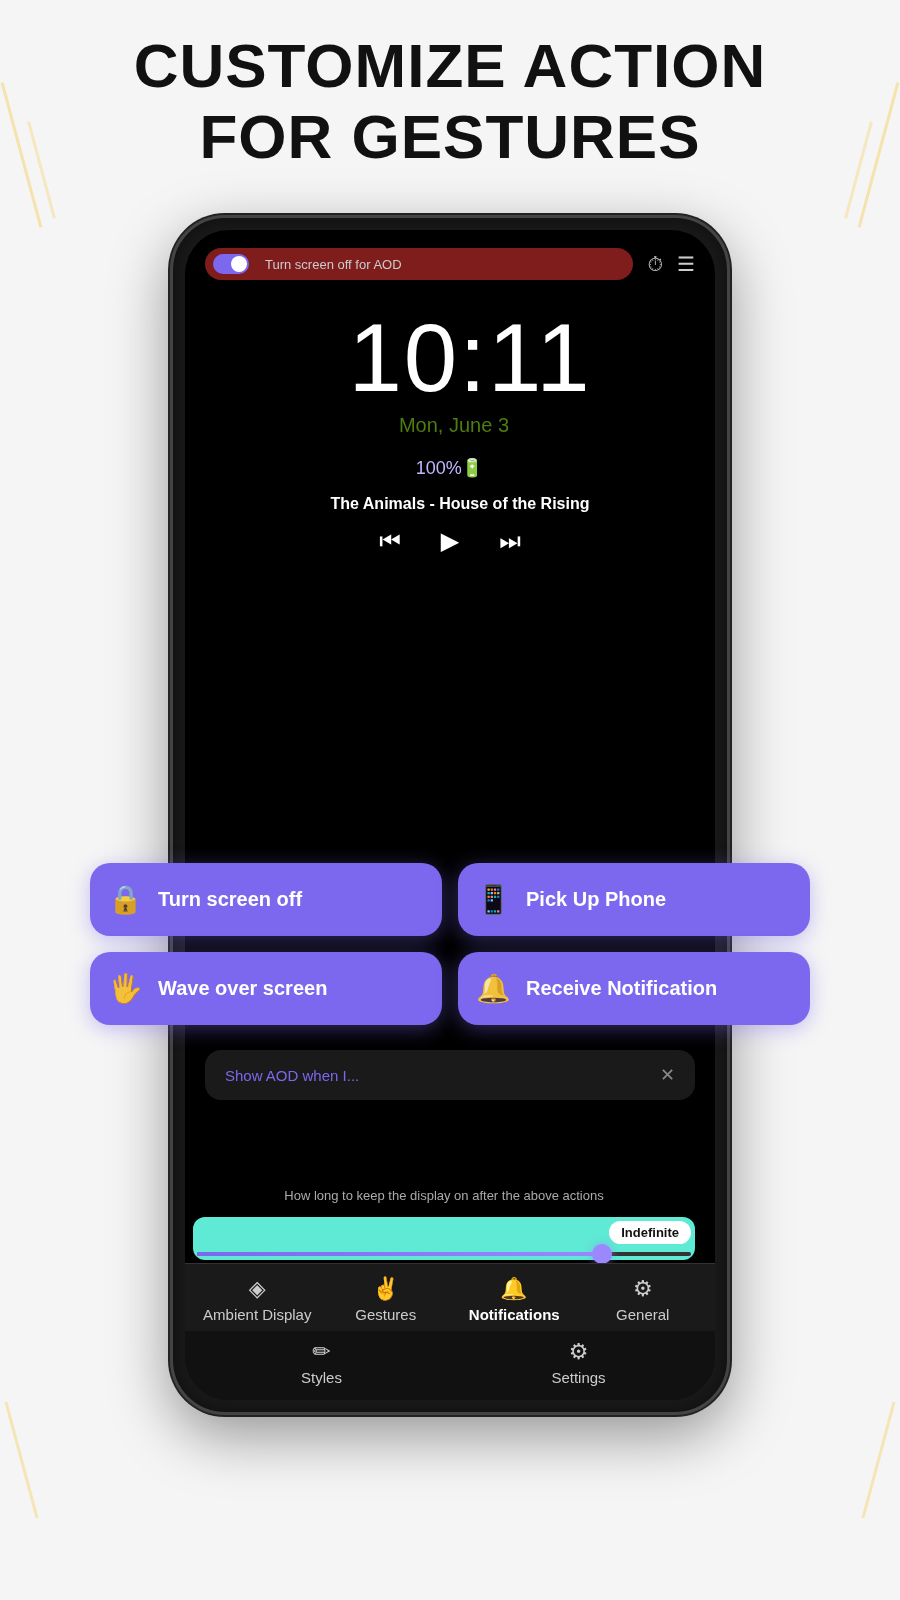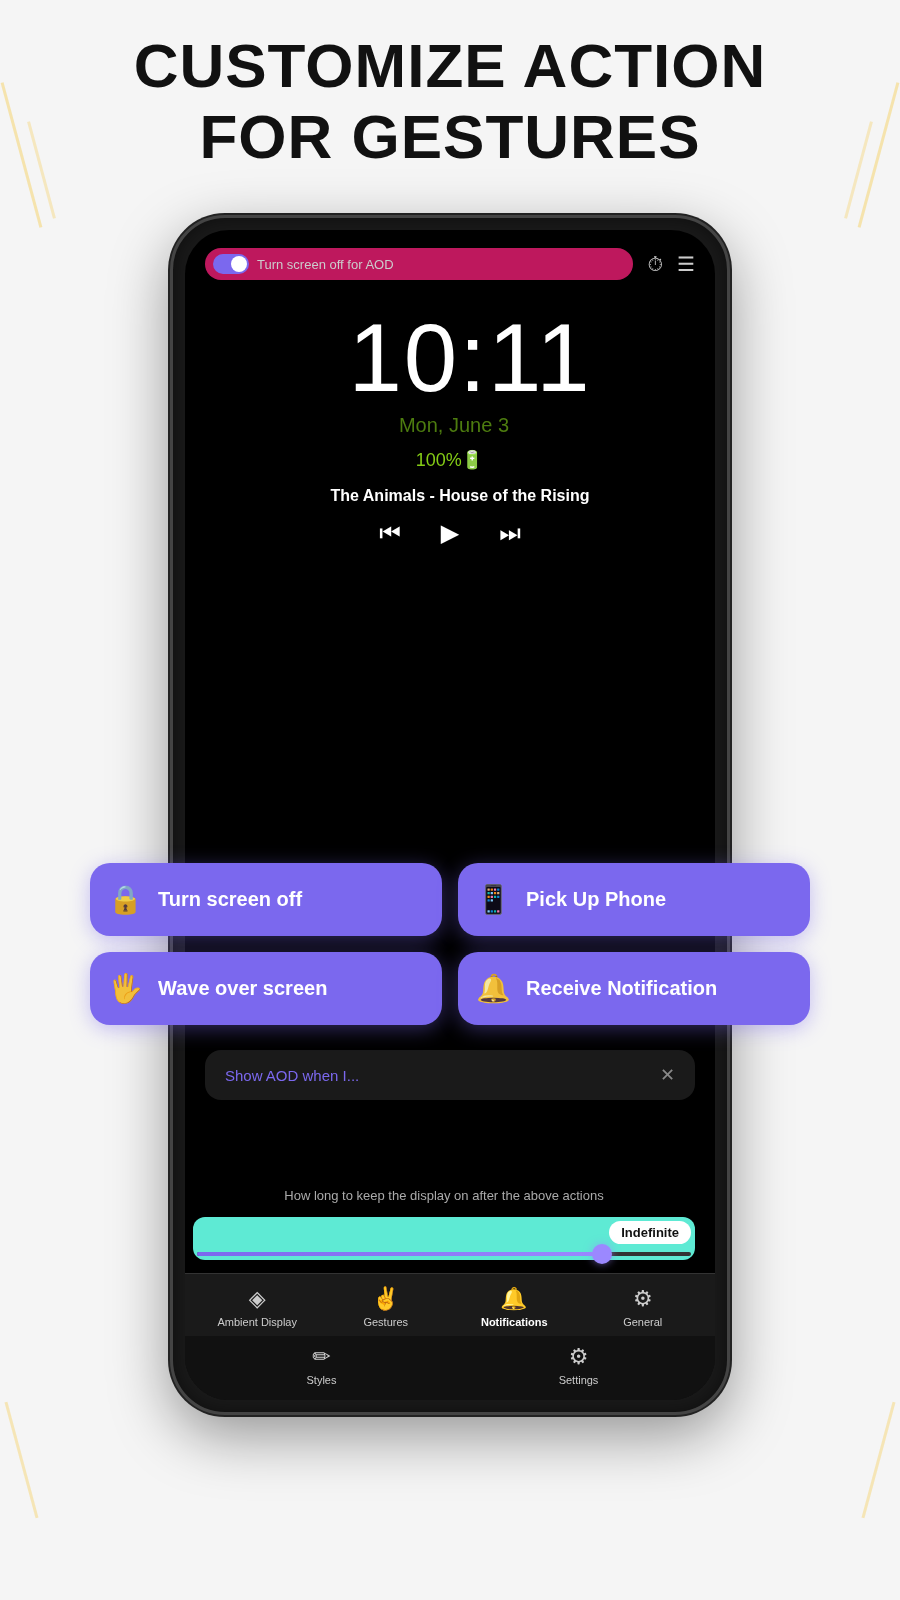--- a/index.html
+++ b/index.html
@@ -83,24 +83,24 @@
       left: 20px; right: 20px;
       display: flex;
       align-items: center;
       justify-content: space-between;
       z-index: 5;
     }
 
     .toggle-pill {
       display: flex;
       align-items: center;
-      background: #be185d;
+      background: #7f1d1d;
       border-radius: 20px;
       padding: 6px 14px 6px 8px;
-      gap: 8px;
+      gap: 16px;
       flex: 1;
       margin-right: 14px;
     }
 
     .toggle-switch {
       width: 36px;
       height: 20px;
       background: #7b68ee;
       border-radius: 10px;
       position: relative;
@@ -149,22 +149,22 @@
 
     .clock-date {
       font-size: 20px;
       color: #4d7c0f;
       margin-top: 8px;
       padding-left: 8px;
     }
 
     .clock-battery {
       font-size: 18px;
-      color: #84cc16;
-      margin-top: 12px;
+      color: #c4b5fd;
+      margin-top: 20px;
     }
 
     .clock-music {
       font-size: 16px;
       color: #fff;
       font-weight: bold;
       margin-top: 16px;
       margin-left: 20px;
     }
 
@@ -338,21 +338,21 @@
       cursor: pointer;
       flex: 1;
     }
 
     .nav-icon {
       font-size: 22px;
       color: #ccc;
     }
 
     .nav-label {
-      font-size: 11px;
+      font-size: 15px;
       color: #ccc;
       text-align: right;
     }
 
     .nav-label.active {
       color: #fff;
       font-weight: bold;
     }
 
     

